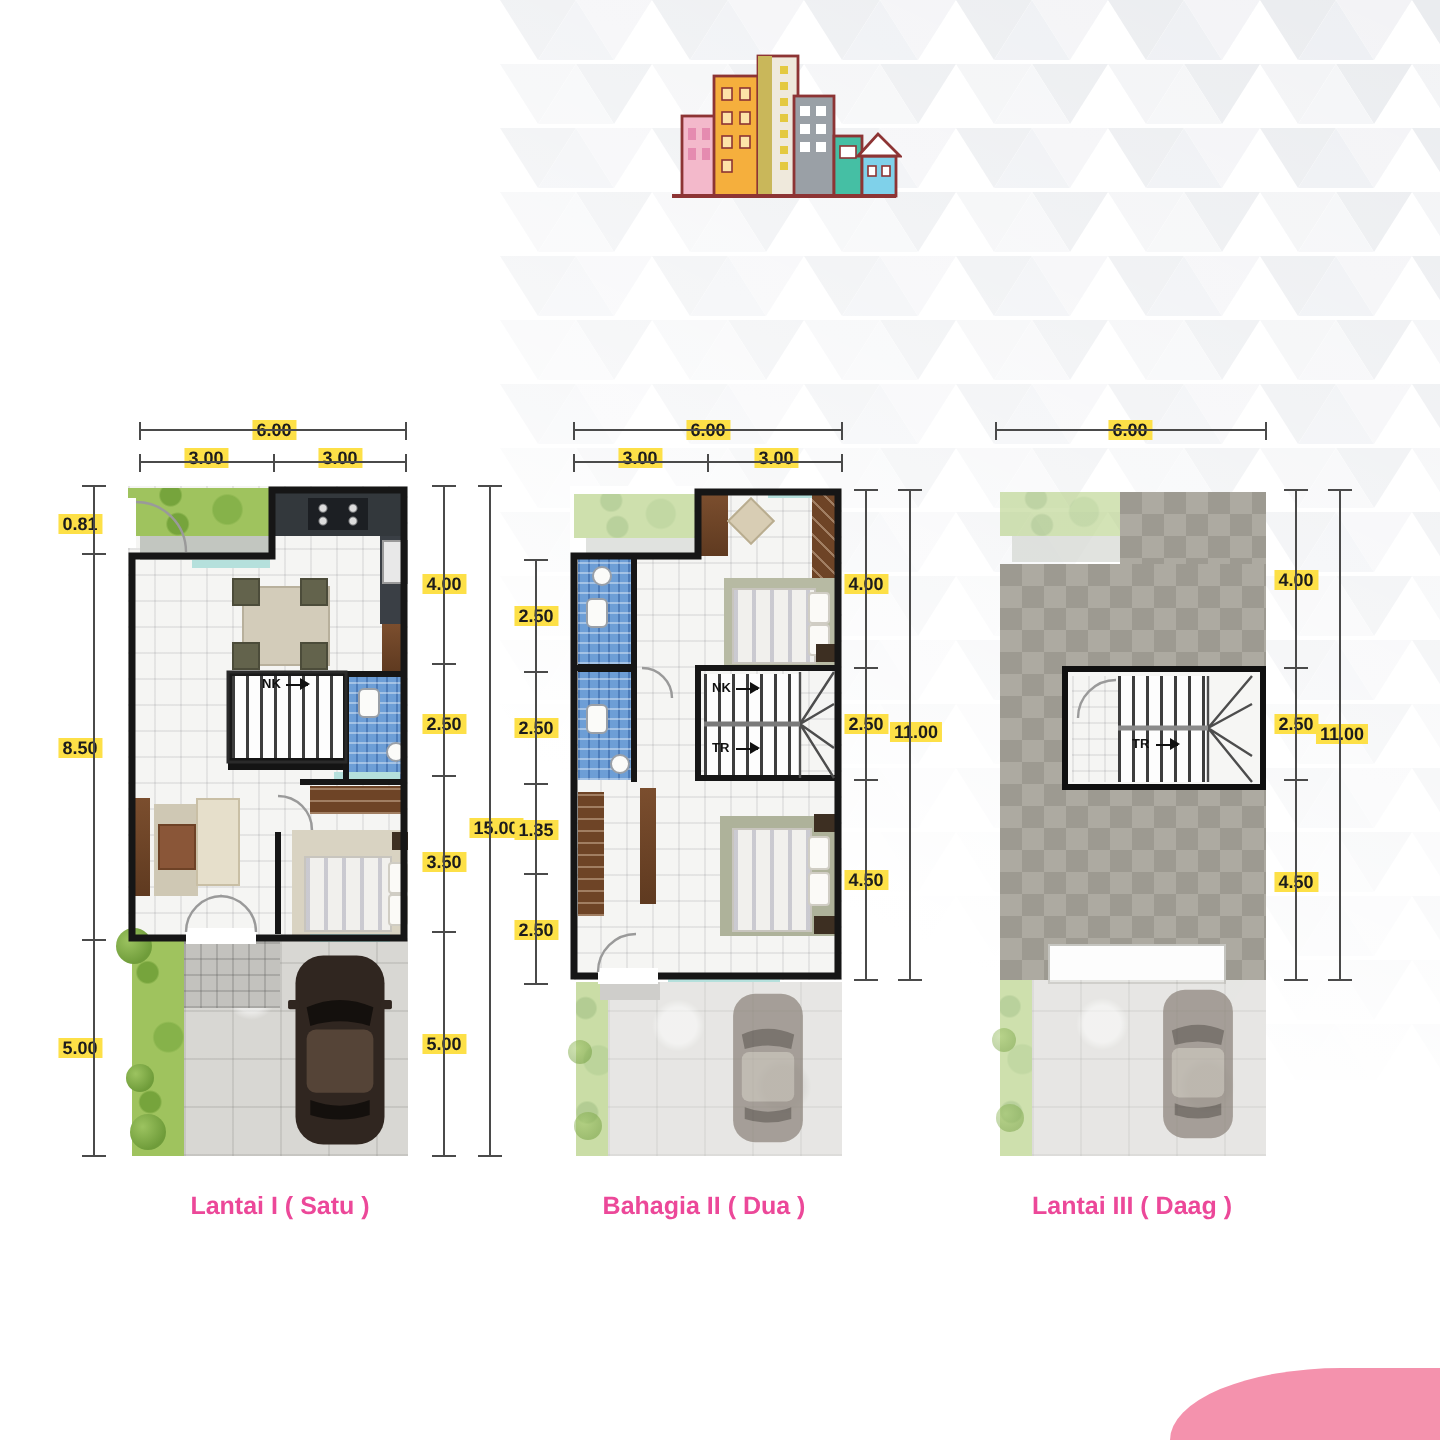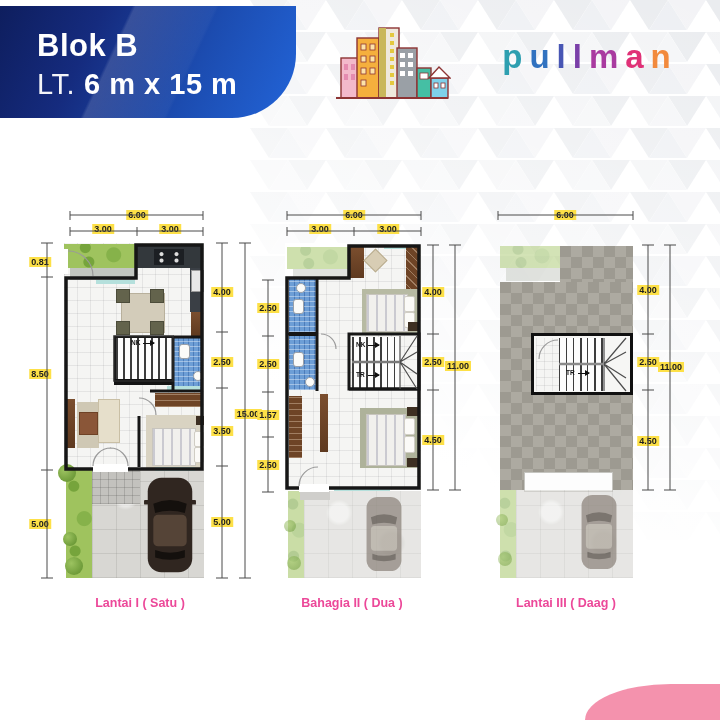--- a/index.html
+++ b/index.html
@@ -203,27 +203,20 @@
         <polygon points="19,30 38,0 57,30" fill="#ebedf1"></polygon>
         <polygon points="0,32 19,62 38,32" fill="#f0f1f4"></polygon>
         <polygon points="38,32 57,62 76,32" fill="#e7e9ed"></polygon>
         <polygon points="19,62 38,32 57,62" fill="#f3f4f6"></polygon>
       </pattern>
     </defs>
     <rect x="0" y="0" width="470" height="540" fill="url(#tri)"></rect>
   </svg>
   <div class="bgfade"></div>
 
-  <div class="banner">
-    <div class="banner-sheen"></div>
-    <div class="banner-l1">Blok B</div>
-    <div class="banner-l2">
-      <span class="lt">LT.</span><span class="sz">6 m x 15 m</span>
-    </div>
-  </div>
 
   <svg class="city" viewBox="0 0 118 88">
     <g stroke="#8d3434" stroke-width="1.4">
       <rect x="8" y="38" width="17" height="40" fill="#f3b9cb"></rect>
       <rect x="11" y="44" width="4" height="6" fill="#e58bb0" stroke="none"></rect>
       <rect x="18" y="44" width="4" height="6" fill="#e58bb0" stroke="none"></rect>
       <rect x="11" y="54" width="4" height="6" fill="#e58bb0" stroke="none"></rect>
       <rect x="18" y="54" width="4" height="6" fill="#e58bb0" stroke="none"></rect>
       <rect x="24" y="18" width="22" height="60" fill="#f5af3d"></rect>
       <rect x="28" y="24" width="5" height="6" fill="#fde3a8" stroke-width=".8"></rect>
@@ -256,21 +249,20 @@
       <rect x="84" y="48" width="14" height="30" fill="#45bfa4"></rect>
       <rect x="87" y="53" width="8" height="6" fill="#ffffff" stroke-width=".8"></rect>
       <rect x="98" y="58" width="17" height="20" fill="#7fd1ea"></rect>
       <polygon points="96,58 106,47 117,58" fill="#ffffff"></polygon>
       <rect x="101" y="63" width="4" height="5" fill="#ffffff" stroke-width=".8"></rect>
       <rect x="108" y="63" width="4" height="5" fill="#ffffff" stroke-width=".8"></rect>
       <line x1="3" y1="78" x2="115" y2="78" stroke-width="2"></line>
     </g>
   </svg>
 
-  <div class="logo-name"><span style="color: rgb(46, 159, 176);">p</span><span style="color: rgb(49, 114, 192);">u</span><span style="color: rgb(72, 86, 180);">l</span><span style="color: rgb(122, 63, 168);">l</span><span style="color: rgb(169, 59, 160);">m</span><span style="color: rgb(224, 49, 119);">a</span><span style="color: rgb(242, 138, 61);">n</span></div>
 
   <div>
     <div class="abs a-floor tile"></div>
     <div class="abs a-garden garden"></div>
     <div class="abs a-paving paving"></div>
     <div class="abs a-porch"></div>
     <div class="abs a-planterg garden"></div>
     <div class="abs a-planterl"></div>
     <div class="abs a-silltop teal"></div>
     <div class="abs a-kitchen"></div>
@@ -368,21 +360,21 @@
       <rect x="12" y="44" width="36" height="34" rx="5" fill="#b0a99e"></rect>
       <path d="M14,82 Q30,88 46,82 L46,90 Q30,95 14,90 Z" fill="#4e463f"></path>
     </svg>
     <div class="slabel b-nk"><span>NK</span><span class="sarr"></span></div>
     <div class="slabel b-tr"><span>TR</span><span class="sarr"></span></div>
     <div class="dim b-d1">6.00</div>
     <div class="dim b-d2">3.00</div>
     <div class="dim b-d3">3.00</div>
     <div class="dim b-d4">2.50</div>
     <div class="dim b-d5">2.50</div>
-    <div class="dim b-d6">1.57</div>
+    <div class="dim b-d6">1.35</div>
     <div class="dim b-d7">2.50</div>
     <div class="dim b-d8">4.00</div>
     <div class="dim b-d9">2.50</div>
     <div class="dim b-d10">4.50</div>
     <div class="dim b-d11">11.00</div>
     <div class="flabel fl-b">Bahagia II ( Dua )</div>
   </div>
 
   <div>
     <div class="abs c-rooftop roof"></div>

